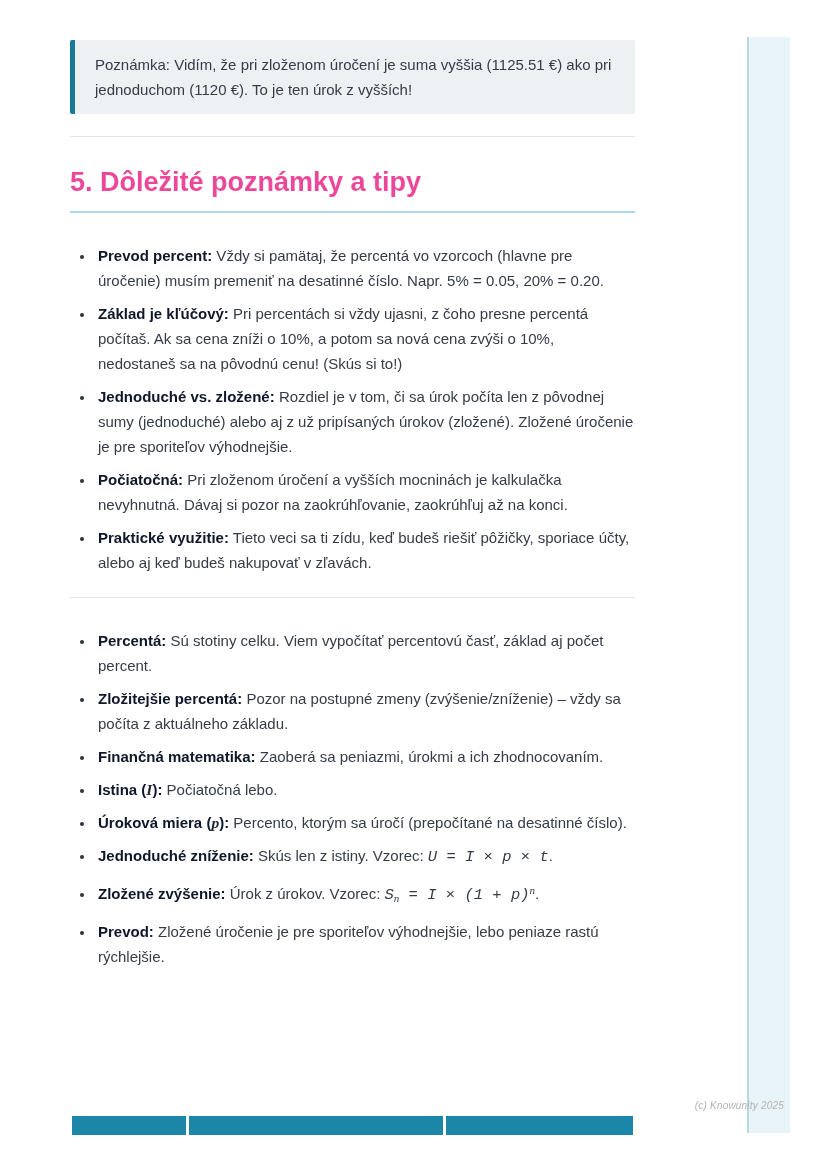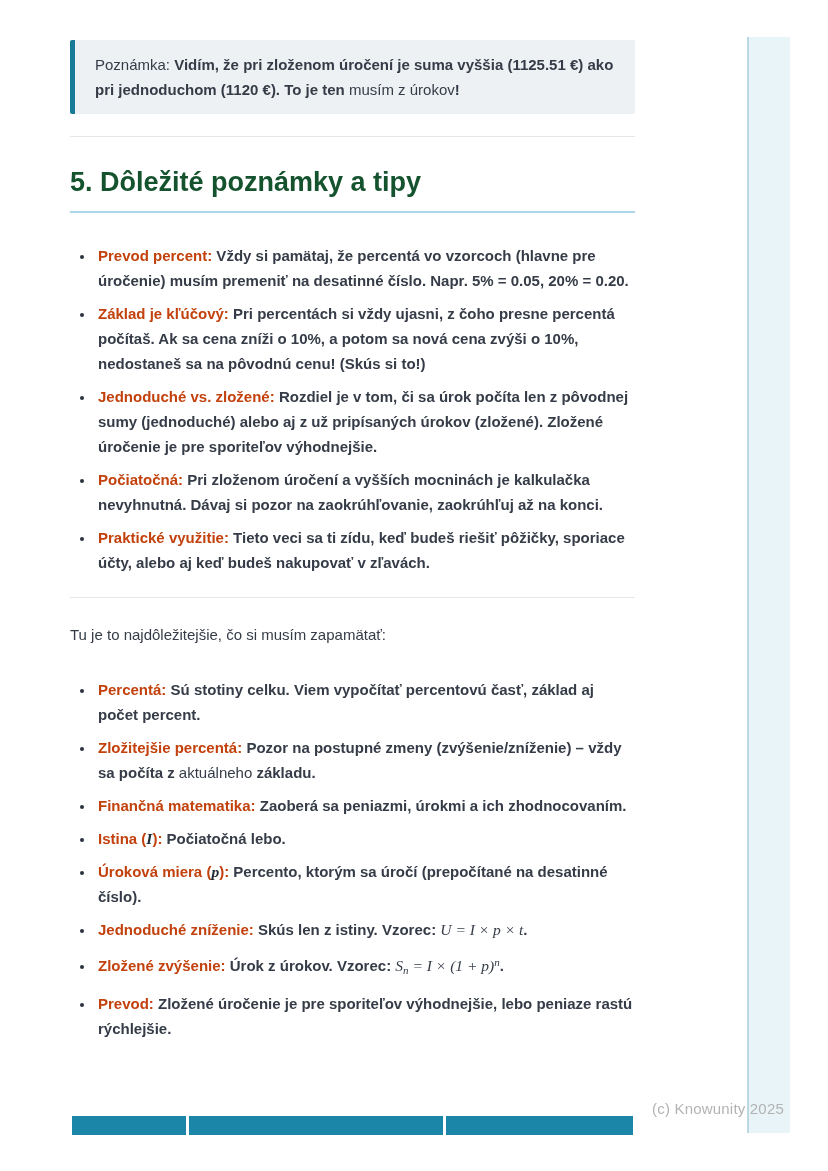--- a/index.html
+++ b/index.html
@@ -23,51 +23,52 @@
   .note-box p{
     margin:0;font-size:15px;line-height:25px;color:#353c47;
   }
   hr.sep{
     border:none;border-top:1px solid #e6e6e6;
     margin:22px 0 0 0;
   }
   h2.section-heading{
     margin:26px 0 0 0;
     font-size:27px;line-height:38px;font-weight:700;
-    color:#14532d;
+    color:#ec4899;
     padding-bottom:10px;
     border-bottom:2px solid #abd7e9;
   }
   ul.bullets{
     margin:30px 0 0 0;
     padding:0 0 0 25px;
     list-style:disc outside;
   }
   ul.bullets li{
     margin:0 0 8px 0;
     padding-left:3px;
     font-size:15px;line-height:25px;
   }
   ul.bullets li::marker{color:#2a3240;font-size:13px;}
   p.intro{
     margin:24px 0 0 0;font-size:15px;line-height:25px;
   }
   
-  .r-n{font-style:normal;font-weight:700;text-align:right;}
-  .r-b{font-weight:700;color:#c2410c;}
+  .r-n{font-style:normal;font-weight:400;text-align:right;}
+  .r-b{font-weight:700;color:#0f172a;}
   .r-i{}
-  .r-m{font-family:Liberation Serif, serif;font-style:italic;font-size:15.5px;}
+  .r-m{font-family:Liberation Mono, monospace;font-style:italic;font-size:15.5px;}
   .r-msub{font-family:"Liberation Serif","DejaVu Serif",serif;font-style:italic;font-size:11px;vertical-align:-0.25em;}
   .r-msup{font-family:"Liberation Serif","DejaVu Serif",serif;font-style:italic;font-size:11px;vertical-align:0.45em;}
   .r-bm{font-family:"Liberation Serif","DejaVu Serif",serif;font-style:italic;font-weight:700;color:#222a36;font-size:15.5px;}
   
   .copyright{
     position:absolute;top:1100px;right:44px;
-    font-size:15px;color:#b3b3b3;letter-spacing:.2px;
+    font-size:10px;color:#b3b3b3;letter-spacing:.2px;
     z-index:3;
+    font-style:italic;
   }
   .right-strip{
     position:absolute;left:747px;top:37px;width:43px;height:1096px;
     background:#e8f4f8;
     border-left:2px solid #b9d8e2;
     box-sizing:border-box;
     z-index:1;
   }
   .bottom-bar{
     position:absolute;left:72px;top:1116px;width:561px;height:19px;
@@ -79,40 +80,39 @@
   .bottom-bar .seg3{flex:1;}
 </style>
 </head>
 <body>
 
 <div class="right-strip"></div>
 
 <div class="content">
 
   <div class="note-box">
-    <p><span class="r-i">Poznámka:</span><span class="r-n"> Vidím, že pri zloženom úročení je suma vyššia (1125.51 €) ako pri jednoduchom (1120 €). To je ten </span><span class="r-i">musím z úrokov</span><span class="r-n">!</span></p>
+    <p><span class="r-i">Poznámka:</span><span class="r-n"> Vidím, že pri zloženom úročení je suma vyššia (1125.51 €) ako pri jednoduchom (1120 €). To je ten </span><span class="r-i">úrok z vyšších</span><span class="r-n">!</span></p>
   </div>
 
   <hr class="sep">
 
   <section>
     <h2 class="section-heading">5. Dôležité poznámky a tipy</h2>
     <ul class="bullets">
         <li><span class="r-b">Prevod percent:</span><span class="r-n"> Vždy si pamätaj, že percentá vo vzorcoch (hlavne pre úročenie) musím premeniť na desatinné číslo. Napr. 5% = 0.05, 20% = 0.20.</span></li>
         <li><span class="r-b">Základ je kľúčový:</span><span class="r-n"> Pri percentách si vždy ujasni, z čoho presne percentá počítaš. Ak sa cena zníži o 10%, a potom sa nová cena zvýši o 10%, nedostaneš sa na pôvodnú cenu! (Skús si to!)</span></li>
         <li><span class="r-b">Jednoduché vs. zložené:</span><span class="r-n"> Rozdiel je v tom, či sa úrok počíta len z pôvodnej sumy (jednoduché) alebo aj z už pripísaných úrokov (zložené). Zložené úročenie je pre sporiteľov výhodnejšie.</span></li>
         <li><span class="r-b">Počiatočná:</span><span class="r-n"> Pri zloženom úročení a vyšších mocninách je kalkulačka nevyhnutná. Dávaj si pozor na zaokrúhľovanie, zaokrúhľuj až na konci.</span></li>
         <li><span class="r-b">Praktické využitie:</span><span class="r-n"> Tieto veci sa ti zídu, keď budeš riešiť pôžičky, sporiace účty, alebo aj keď budeš nakupovať v zľavách.</span></li>
       </ul>
   </section>
 
   <hr class="sep">
 
   <section>
-    <p class="intro">Tu je to najdôležitejšie, čo si musím zapamätať:</p>
     <ul class="bullets">
         <li><span class="r-b">Percentá:</span><span class="r-n"> Sú stotiny celku. Viem vypočítať percentovú časť, základ aj počet percent.</span></li>
         <li><span class="r-b">Zložitejšie percentá:</span><span class="r-n"> Pozor na postupné zmeny (zvýšenie/zníženie) – vždy sa počíta z </span><span class="r-i">aktuálneho</span><span class="r-n"> základu.</span></li>
         <li><span class="r-b">Finančná matematika:</span><span class="r-n"> Zaoberá sa peniazmi, úrokmi a ich zhodnocovaním.</span></li>
         <li><span class="r-b">Istina (</span><span class="r-bm">I</span><span class="r-b">):</span><span class="r-n"> Počiatočná lebo.</span></li>
         <li><span class="r-b">Úroková miera (</span><span class="r-bm">p</span><span class="r-b">):</span><span class="r-n"> Percento, ktorým sa úročí (prepočítané na desatinné číslo).</span></li>
         <li><span class="r-b">Jednoduché zníženie:</span><span class="r-n"> Skús len z istiny. Vzorec: </span><span class="r-m">U = I × p × t</span><span class="r-n">.</span></li>
         <li><span class="r-b">Zložené zvýšenie:</span><span class="r-n"> Úrok z úrokov. Vzorec: </span><span class="r-m">S</span><span class="r-msub">n</span><span class="r-m"> = I × (1 + p)</span><span class="r-msup">n</span><span class="r-n">.</span></li>
         <li><span class="r-b">Prevod:</span><span class="r-n"> Zložené úročenie je pre sporiteľov výhodnejšie, lebo peniaze rastú rýchlejšie.</span></li>
       </ul>

